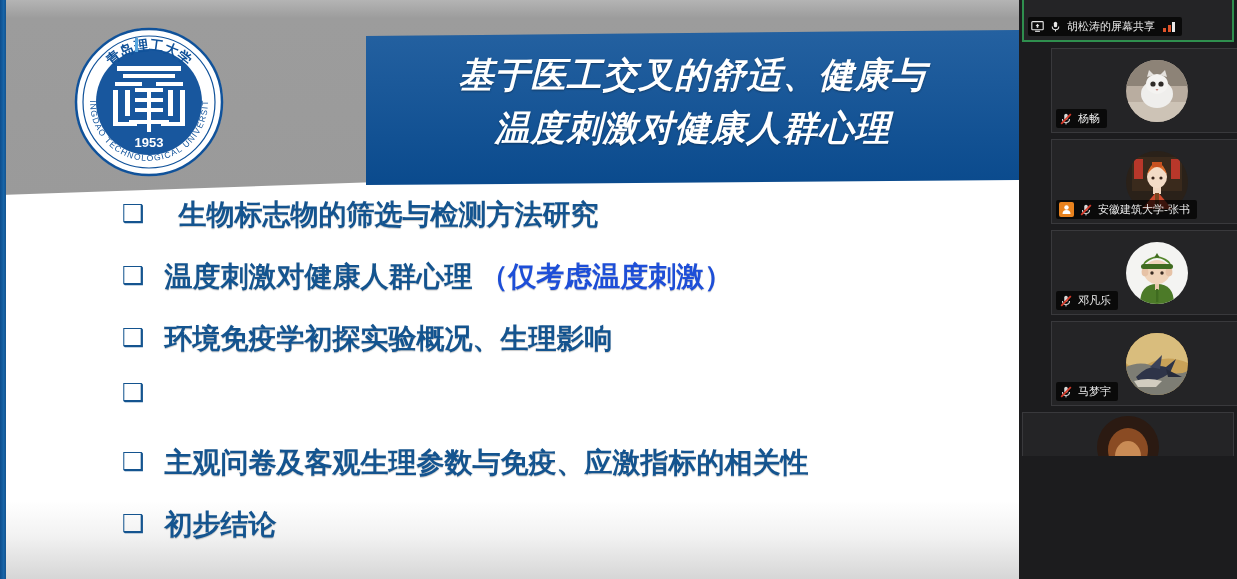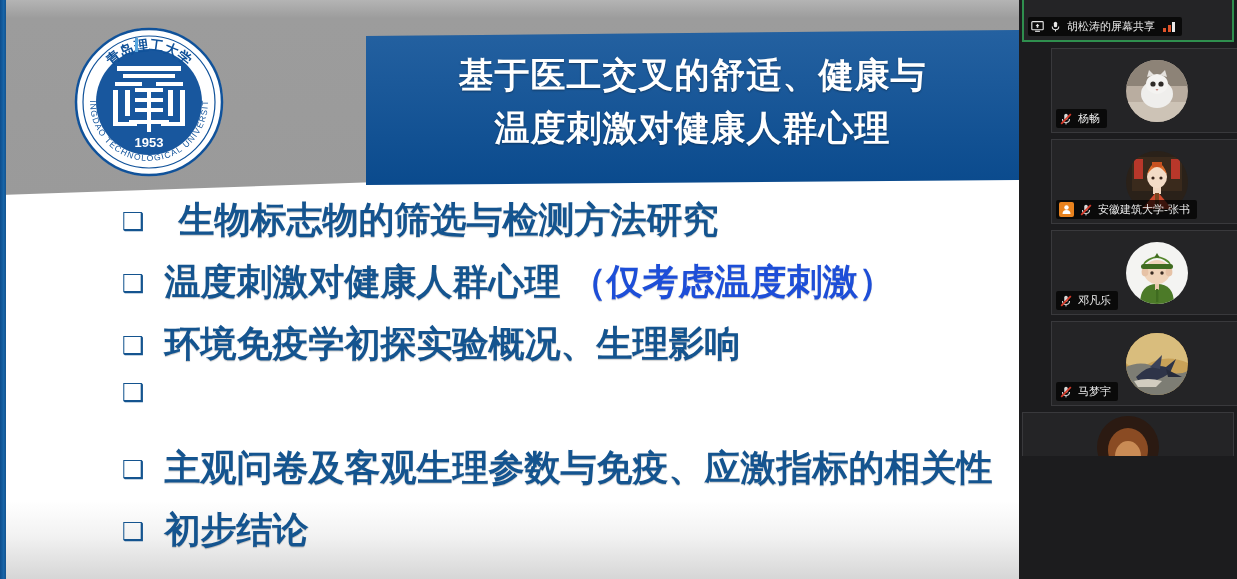--- a/index.html
+++ b/index.html
@@ -28,36 +28,36 @@
   .title-band { position:absolute; left:366px; top:30px; width:653px; height:155px;
                 background:#0b4f96; z-index:3;
                 clip-path:polygon(0 6px, 653px 0, 653px 150px, 0 155px); }
   .title-band .halo { position:absolute; inset:0;
                 background:linear-gradient(to bottom,rgba(255,255,255,.10),rgba(0,0,0,.06)); }
   .title-text { position:absolute; left:0; right:0; top:18px;
                 text-align:center; color:#ffffff;
                 font-size:35px; font-weight:bold; line-height:1.52;
                 letter-spacing:1px;
                 text-shadow:0 1px 2px rgba(0,0,0,.35); }
-  .title-text span { display:block; white-space:nowrap; }
+  .title-text span { display:block; white-space:nowrap;font-style:italic; }
 
   
   .seal { position:absolute; left:73px; top:26px; width:152px; height:152px; z-index:4; }
 
   
   .slide-bottom { position:absolute; left:0; bottom:0; width:1019px; height:78px;
                   background:linear-gradient(to bottom,#ffffff 0%,#f2f2f2 45%,#d6d6d6 100%);
                   z-index:1; }
 
   
   .bullets { position:absolute; left:0; top:196px; width:1019px; z-index:5; }
   .bullet { display:flex; align-items:baseline; height:62px; padding-left:122px; }
   .bullet .box { flex:0 0 auto; color:#14548f; font-size:25px; font-weight:bold;
                  line-height:1; transform:translateY(-2px); }
-  .bullet .btext { margin-left:20px; font-size:36px; font-weight:bold;
+  .bullet .btext { margin-left:20px; font-size:28px; font-weight:bold;
                    color:#14548f; white-space:nowrap;
                    text-shadow:0 1px 1px rgba(0,0,0,.22); }
   .bullet.indent-wide .btext { margin-left:34px; }
   .bullet .red { color:#1d4ed8; }
   
   .caret { position:absolute; left:135px; top:38px; width:3px; height:14px;
            background:#5aa8e0; z-index:6; }
 
   
   .filmstrip { position:absolute; left:1019px; top:0; width:218px; height:579px;

